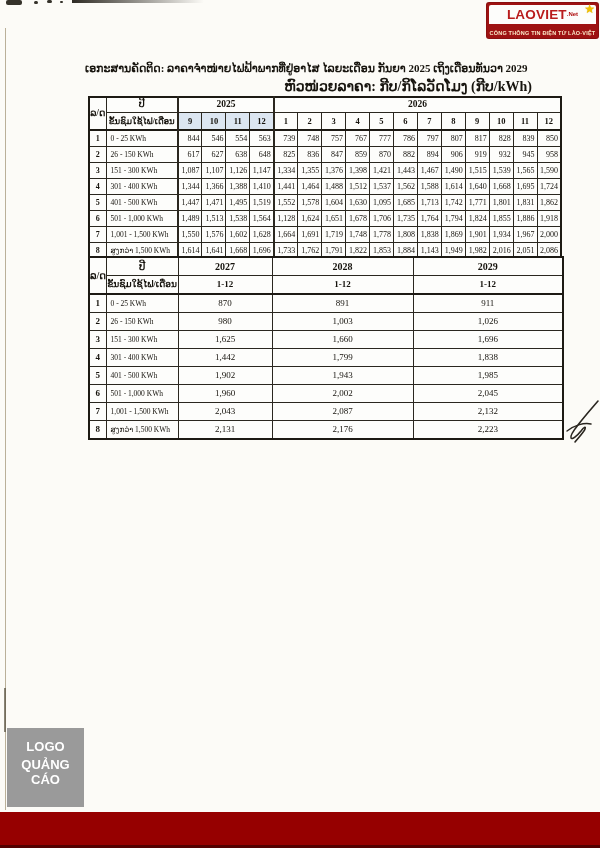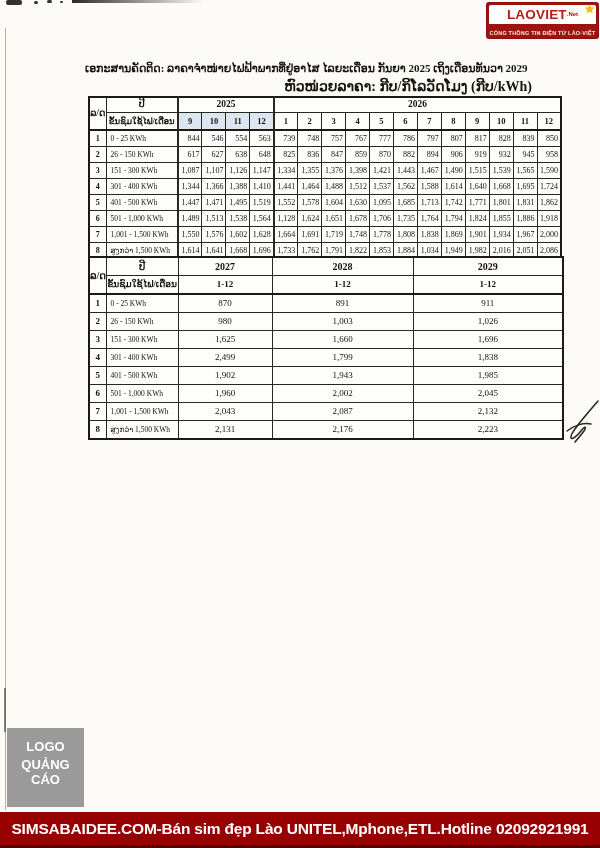--- a/index.html
+++ b/index.html
@@ -266,21 +266,21 @@
         <td class="val grp">1,614</td>
         <td class="val">1,641</td>
         <td class="val">1,668</td>
         <td class="val">1,696</td>
         <td class="val grp">1,733</td>
         <td class="val">1,762</td>
         <td class="val">1,791</td>
         <td class="val">1,822</td>
         <td class="val">1,853</td>
         <td class="val">1,884</td>
-        <td class="val">1,034</td>
+        <td class="val">1,143</td>
         <td class="val">1,949</td>
         <td class="val">1,982</td>
         <td class="val">2,016</td>
         <td class="val">2,051</td>
         <td class="val">2,086</td>
       </tr>
     </tbody>
 </table>
 
 <table id="t2">
@@ -324,21 +324,21 @@
       <tr>
         <td class="no">3</td>
         <td class="tier">151 - 300 KWh</td>
         <td class="val">1,625</td>
         <td class="val">1,660</td>
         <td class="val">1,696</td>
       </tr>
       <tr>
         <td class="no">4</td>
         <td class="tier">301 - 400 KWh</td>
-        <td class="val">2,499</td>
+        <td class="val">1,442</td>
         <td class="val">1,799</td>
         <td class="val">1,838</td>
       </tr>
       <tr>
         <td class="no">5</td>
         <td class="tier">401 - 500 KWh</td>
         <td class="val">1,902</td>
         <td class="val">1,943</td>
         <td class="val">1,985</td>
       </tr>
@@ -371,15 +371,14 @@
   <path d="M9 33 C15 28 26 24 33 26" fill="none" stroke="#2a2620" stroke-width="1.4" stroke-linecap="round"></path>
 </svg>
 
 <div class="ad-box">
   <div class="l1">LOGO</div>
   <div class="l2">QUẢNG CÁO</div>
   <div class="l3">02092921991</div>
 </div>
 
 <div class="banner">
-  <div class="banner-text">SIMSABAIDEE.COM-Bán sim đẹp Lào UNITEL,Mphone,ETL.Hotline 02092921991</div>
   <div class="banner-shade"></div>
 </div>
 
 </body></html>

